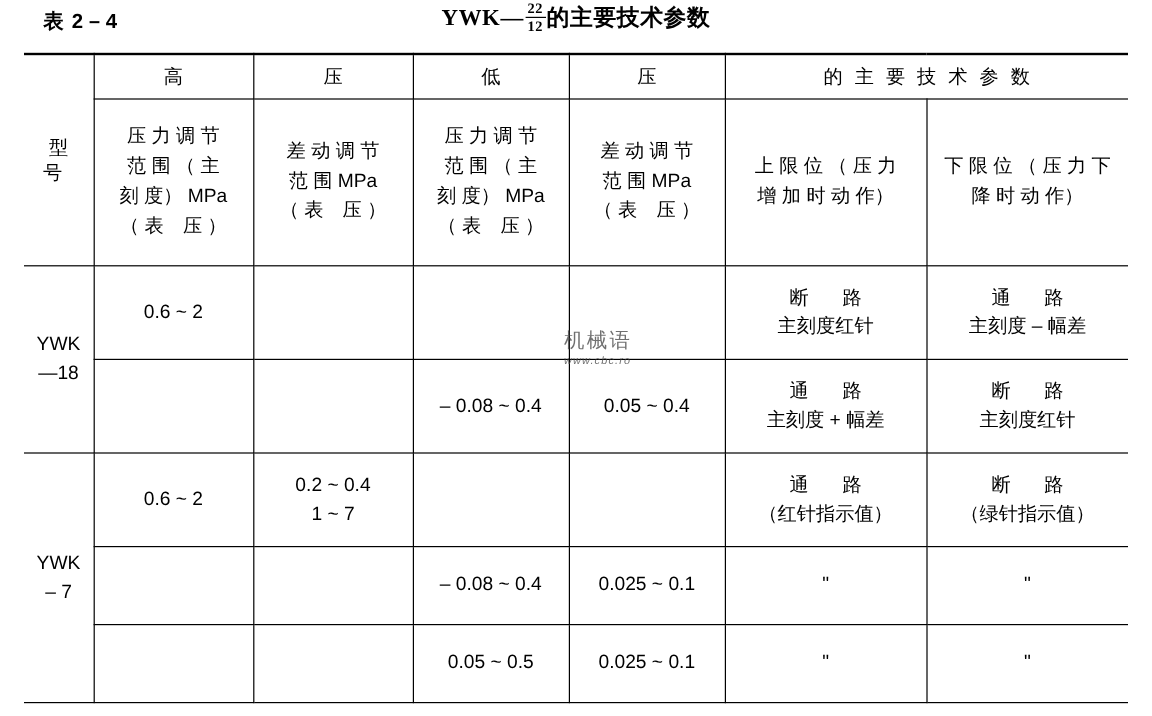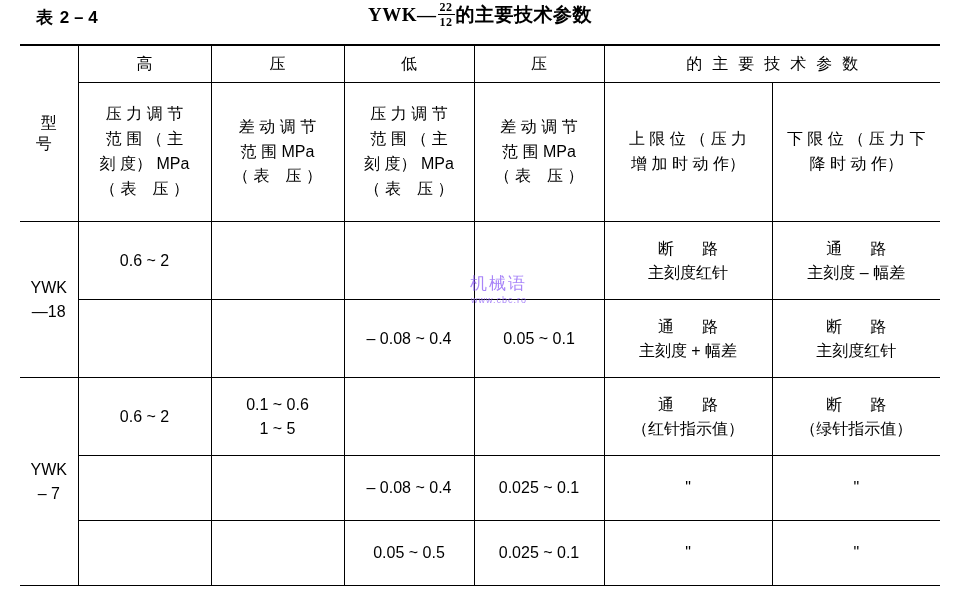--- a/index.html
+++ b/index.html
@@ -131,28 +131,28 @@
     font-family: "Liberation Serif", "DejaVu Serif", serif;
     font-size: 18px;
   }
   .cell-lines span { display: block; }
 
   
   .watermark {
     position: absolute;
     left: 470px;
     top: 272px;
-    text-align: right;
-    color: #8b5cf6;
+    text-align: left;
+    color: #404040;
     font-family: "Liberation Sans", "DejaVu Sans", sans-serif;
     pointer-events: none;
     opacity: 0.75;
   }
   .watermark .wm-main { font-size: 17px; letter-spacing: 2px; }
-  .watermark .wm-sub { font-size: 9px; letter-spacing: 1px; }
+  .watermark .wm-sub { font-size: 9px; letter-spacing: 1px; font-style: italic; }
 </style>
 </head>
 <body>
 
 <div class="page">
 
   <div class="header">
     <div class="table-no">表 2－4</div>
     <div class="title">
       <span class="model-latin">YWK—</span><span class="frac">
@@ -231,40 +231,40 @@
         <td class="cell-lines">
           <span class="sp">通　路</span>
           <span>主刻度 – 幅差</span>
         </td>
       </tr>
 
       <tr class="data-row tall">
         <td class="num-latin"></td>
         <td></td>
         <td class="num-latin">– 0.08 ~ 0.4</td>
-        <td class="num-latin">0.05 ~ 0.1</td>
+        <td class="num-latin">0.05 ~ 0.4</td>
         <td class="cell-lines">
           <span class="sp">通　路</span>
           <span>主刻度 + 幅差</span>
         </td>
         <td class="cell-lines">
           <span class="sp">断　路</span>
           <span>主刻度红针</span>
         </td>
       </tr>
 
       <tr class="data-row tall">
         <td rowspan="3" class="model-cell cell-lines">
           <span>YWK</span>
           <span>– 7</span>
         </td>
         <td class="num-latin">0.6 ~ 2</td>
         <td class="num-latin cell-lines">
-          <span>0.1 ~ 0.6</span>
-          <span>1 ~ 5</span>
+          <span>0.2 ~ 0.4</span>
+          <span>1 ~ 7</span>
         </td>
         <td></td>
         <td></td>
         <td class="cell-lines">
           <span class="sp">通　路</span>
           <span>（红针指示值）</span>
         </td>
         <td class="cell-lines">
           <span class="sp">断　路</span>
           <span>（绿针指示值）</span>

